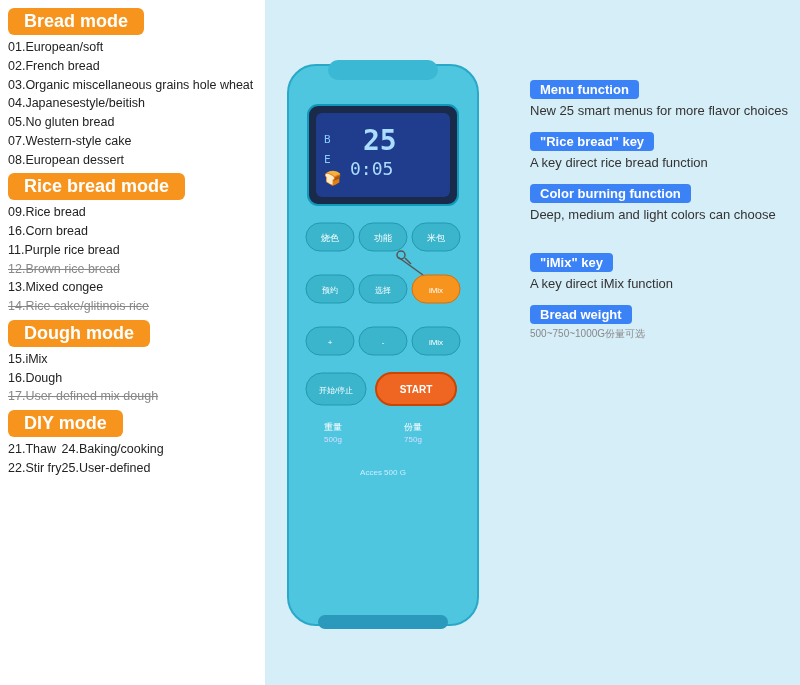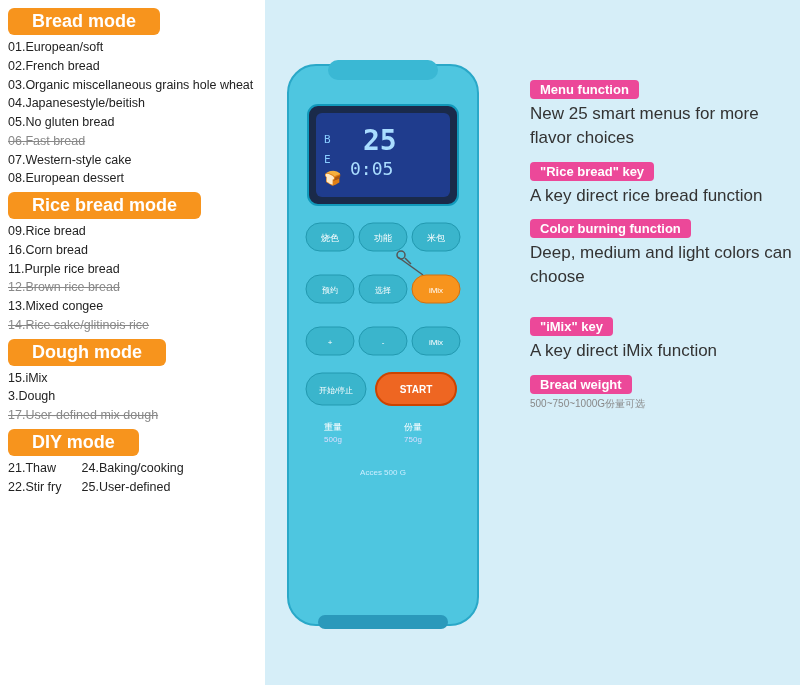--- a/index.html
+++ b/index.html
@@ -24,21 +24,21 @@
       padding: 8px 8px 8px 8px;
     }
 
     .mode-badge {
       display: inline-block;
       background: #f7941d;
       color: #fff;
       font-size: 18px;
       font-weight: bold;
       border-radius: 6px;
-      padding: 3px 24px;
+      padding: 3px 16px;
       margin-bottom: 3px;
     }
 
     .menu-list {
       list-style: none;
       margin-bottom: 4px;
     }
     .menu-list li {
       font-size: 12.5px;
       color: #222;
@@ -62,31 +62,31 @@
       font-weight: bold;
       color: #1a1aaa;
     }
 
     .callout-item {
       margin-bottom: 18px;
     }
 
     .callout-badge {
       display: inline-block;
-      background: #ec4899;
+      background: #3b82f6;
       color: #fff;
       font-size: 13px;
       font-weight: bold;
       border-radius: 4px;
       padding: 2px 10px;
       margin-bottom: 3px;
     }
 
     .callout-text {
-      font-size: 17px;
+      font-size: 13px;
       color: #333;
       line-height: 1.4;
     }
 
     .callout-subtext {
       font-size: 10px;
       color: #888;
     }
 
     
@@ -101,38 +101,37 @@
 <body>
 
 <div class="left-panel">
   <div id="mode-sections">
       <div class="mode-section"><div class="mode-badge">Bread mode</div><ul class="menu-list">
           <li>01.European/soft</li>
           <li>02.French bread</li>
           <li>03.Organic miscellaneous grains hole wheat</li>
           <li>04.Japanesestyle/beitish</li>
           <li>05.No gluten bread</li>
-          <li class="strikethrough">06.Fast bread</li>
           <li>07.Western-style cake</li>
           <li>08.European dessert</li>
         </ul></div>
       <div class="mode-section"><div class="mode-badge">Rice bread mode</div><ul class="menu-list">
           <li>09.Rice bread</li>
           <li>16.Corn bread</li>
           <li>11.Purple rice bread</li>
           <li class="strikethrough">12.Brown rice bread</li>
           <li>13.Mixed congee</li>
           <li class="strikethrough">14.Rice cake/glitinois rice</li>
         </ul></div>
       <div class="mode-section"><div class="mode-badge">Dough mode</div><ul class="menu-list">
           <li>15.iMix</li>
-          <li>3.Dough</li>
+          <li>16.Dough</li>
           <li class="strikethrough">17.User-defined mix dough</li>
         </ul></div>
-      <div class="mode-section"><div class="mode-badge">DIY mode</div><div style="display: flex; gap: 20px;">
+      <div class="mode-section"><div class="mode-badge">DIY mode</div><div style="display: flex; gap: 0;">
           <ul class="menu-list">
             <li>21.Thaw</li>
             <li>22.Stir fry</li>
           </ul>
           <ul class="menu-list">
             <li>24.Baking/cooking</li>
             <li>25.User-defined</li>
           </ul>
         </div></div>
     </div>

